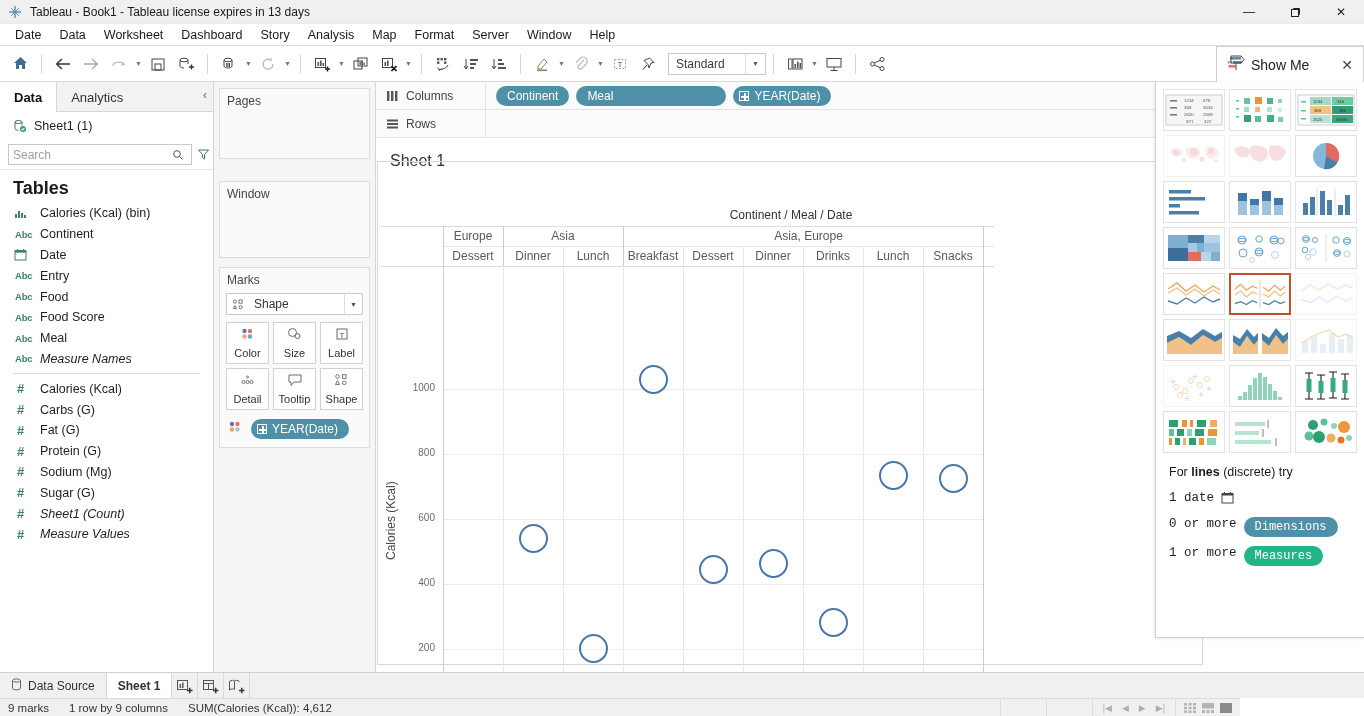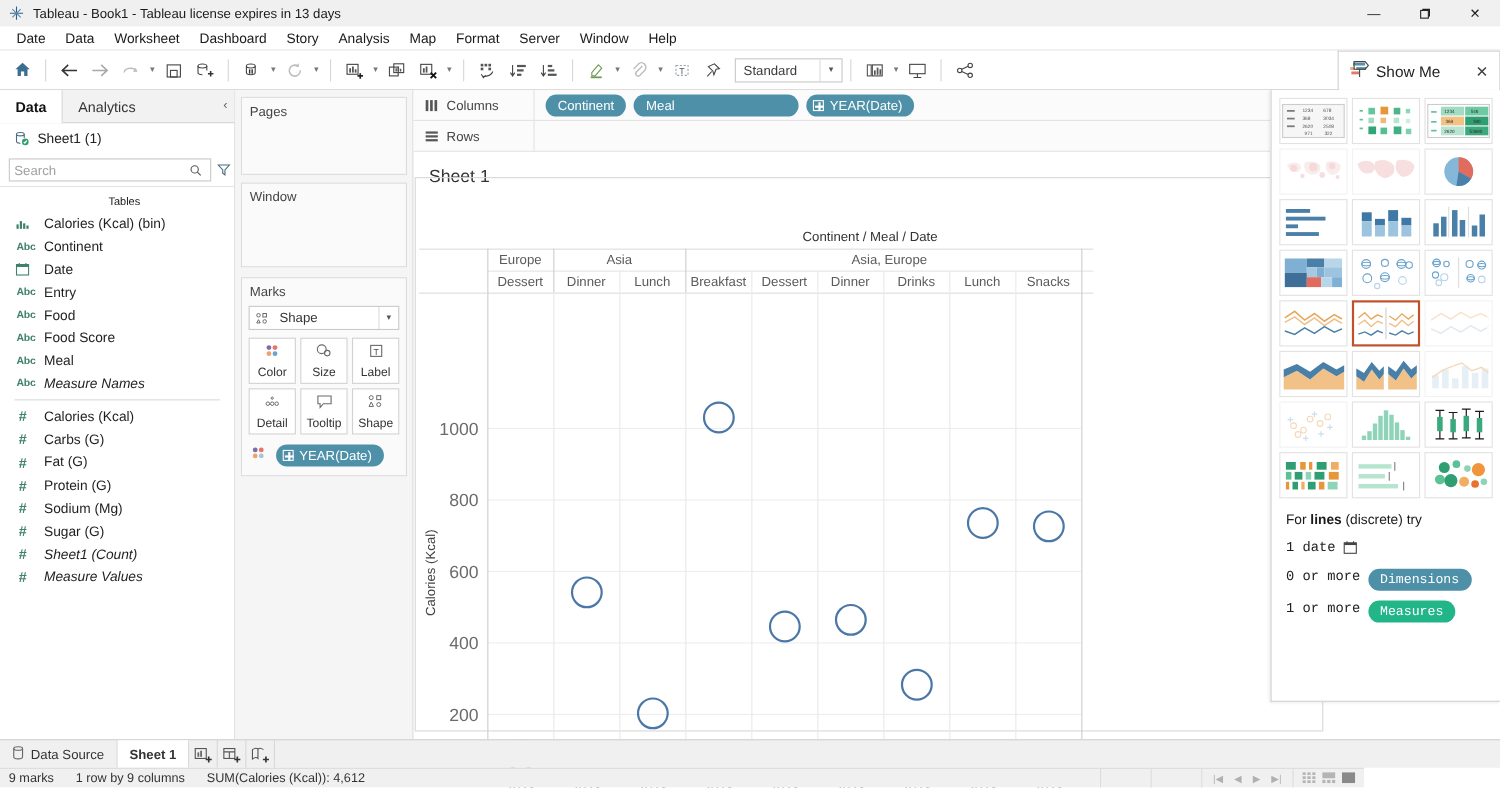--- a/index.html
+++ b/index.html
@@ -63,33 +63,33 @@
   .ds-row { display: flex; align-items: center; height: 28px; padding-left: 13px; font-size: 12.5px; color: #222; }
   .ds-row .dsicon { margin-right: 7px; display: flex; }
   .searchrow { display: flex; align-items: center; height: 30px; padding: 0 8px; gap: 5px;
                border-bottom: 1px solid #e4e4e4; }
   .searchbox { flex: 1; height: 21px; border: 1px solid #c9c9c9; background: #fff;
                display: flex; align-items: center; padding: 0 4px; }
   .searchbox input { border: 0; outline: 0; flex: 1; font-size: 12px; color: #333;
                      font-family: "Liberation Sans", sans-serif; background: transparent; }
   .searchbox input::placeholder { color: #a0a0a0; }
   .ibtn { width: 19px; height: 21px; display: flex; align-items: center; justify-content: center; color: #555; }
-  .sec-head { font-size: 10px; font-weight: normal; color: #1a1a1a; padding: 8px 0 4px 13px; text-align: center; }
+  .sec-head { font-size: 18px; font-weight: bold; color: #1a1a1a; padding: 8px 0 4px 13px; }
   .fld { display: flex; align-items: center; height: 20.8px; padding-left: 14px; font-size: 12.5px; color: #1f1f1f; }
   .fld .ic { width: 26px; flex: 0 0 26px; display: flex; align-items: center; justify-content: flex-start;
              color: #3e8268; font-size: 9.5px; font-weight: bold; }
   .fld .ic.hash { font-size: 13px; color: #3e8268; padding-left: 3px; }
   .fld .ic.abc { color: #3e8268; letter-spacing: -0.2px; padding-left: 1px; }
   .fld.ital .nm { font-style: italic; }
   .fld-divider { height: 1px; background: #dadada; margin: 4px 13px 4px 13px; }
 
   
   .shelfpane { position: absolute; top: 82px; left: 214px; width: 162px; height: 590px;
                background: #f5f5f5; border-right: 1px solid #d6d6d6; padding: 6px 5px; }
-  .card { background: #fafafa; border: 1px solid #dcdcdc; margin-bottom: 7px; }
+  .card { background: #fafafa; border: 1px solid #dcdcdc; margin-bottom: 22px; }
   .card-title { font-size: 12px; color: #444; padding: 5px 0 4px 7px; }
   .card-body { min-height: 46px; }
   .marks-card { background: #fafafa; border: 1px solid #dcdcdc; padding-bottom: 8px; }
   .marks-sel { margin: 2px 6px 7px 6px; height: 22px; border: 1px solid #c9c9c9; background: #fff;
                display: flex; align-items: center; }
   .marks-sel .mt { flex: 1; font-size: 12px; color: #333; padding-left: 5px; }
   .marks-sel .mi { width: 22px; display: flex; align-items: center; justify-content: center; }
   .marks-sel .md { width: 18px; height: 20px; display: flex; align-items: center; justify-content: center;
                    border-left: 1px solid #dcdcdc; font-size: 7px; color: #555; }
   .mgrid { display: grid; grid-template-columns: repeat(3, 1fr); gap: 4px; padding: 0 6px; }
@@ -117,21 +117,21 @@
   .sheet-title { font-size: 16px; color: #333; padding: 14px 0 0 14px; }
   .viz { position: absolute; left: 0; top: 78px; width: 779px; height: 500px; }
 
   
   .col-header-title { position: absolute; font-size: 12px; color: #333; }
   .hdr-cell { position: absolute; font-size: 12px; color: #5a5a5a; text-align: center;
               display: flex; align-items: center; justify-content: center; }
   .vline { position: absolute; background: #e8e8e8; width: 1px; }
   .vline.dark { background: #cccccc; }
   .hline { position: absolute; background: #ededed; height: 1px; }
-  .axis-tick { position: absolute; font-size: 16px; color: #6b6b6b; text-align: right; }
+  .axis-tick { position: absolute; font-size: 10px; color: #6b6b6b; text-align: right; }
   .axis-title { position: absolute; font-size: 12px; color: #444;
                 transform: rotate(-90deg); transform-origin: left top; white-space: nowrap; }
   .mark-circle { position: absolute; border: 2px solid #4a77a8; border-radius: 50%;
                  background: transparent; }
   .sheet-border { position: absolute; border: 1px solid #d0d0d0; }
   .showme-handle { position: absolute; top: 46px; left: 1216px; width: 148px; height: 37px;
                    background: #fff; border: 1px solid #d0d0d0; border-bottom: 0;
                    display: flex; align-items: center; gap: 8px; padding-left: 10px; }
   .showme-title { font-size: 14px; color: #222; }
   .showme-x { position: absolute; right: 10px; font-size: 14px; color: #444; }

